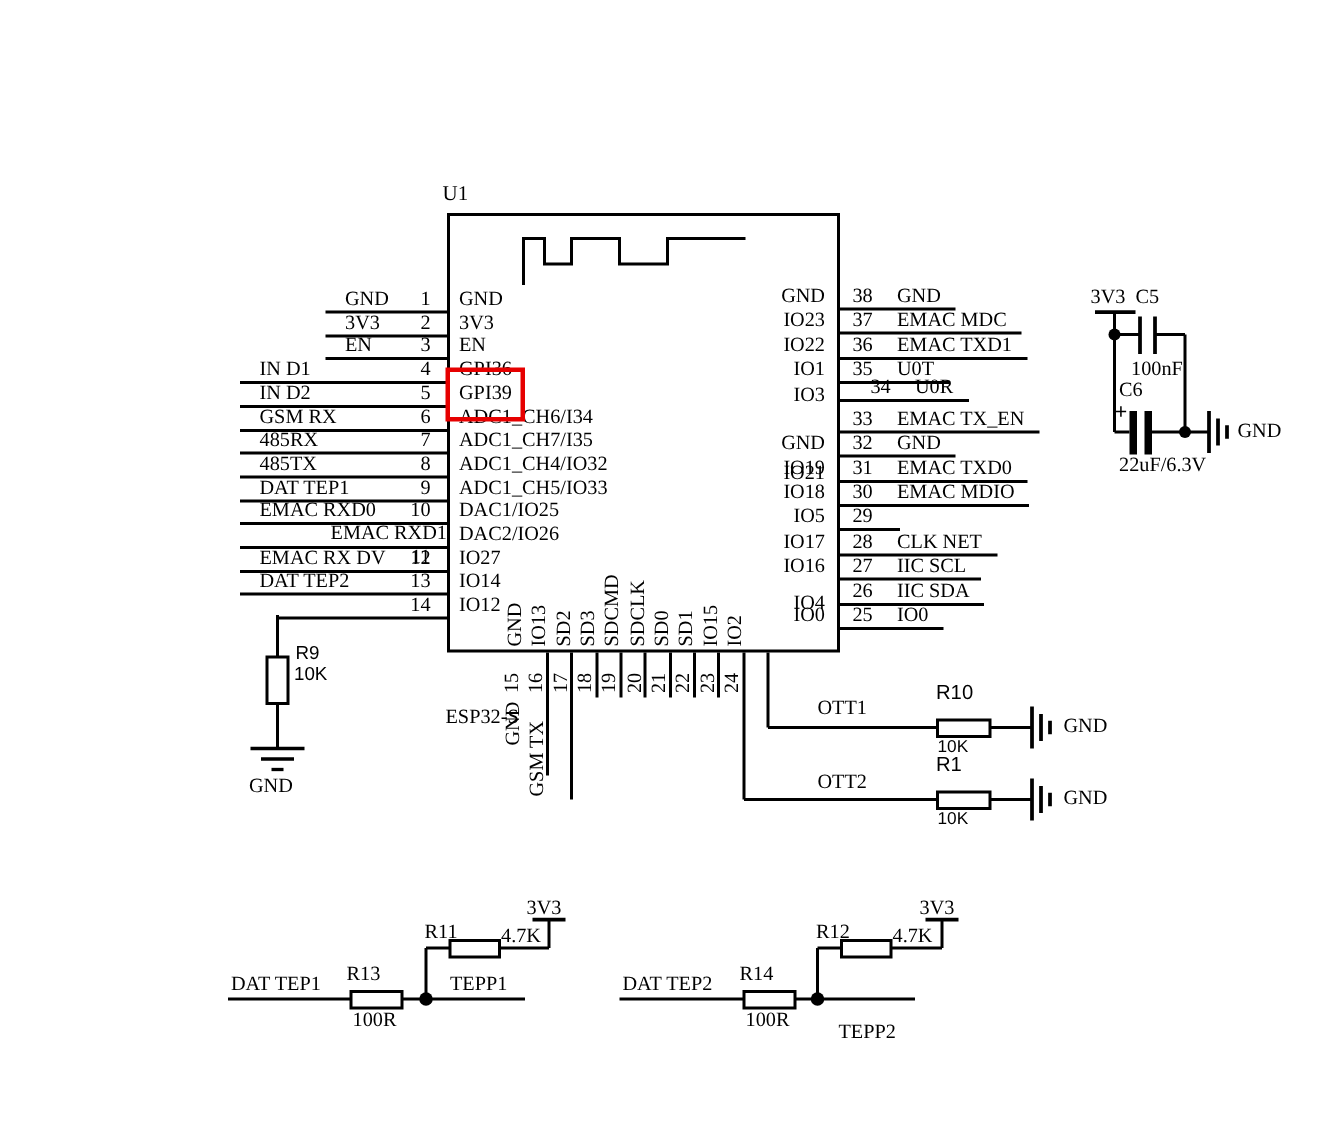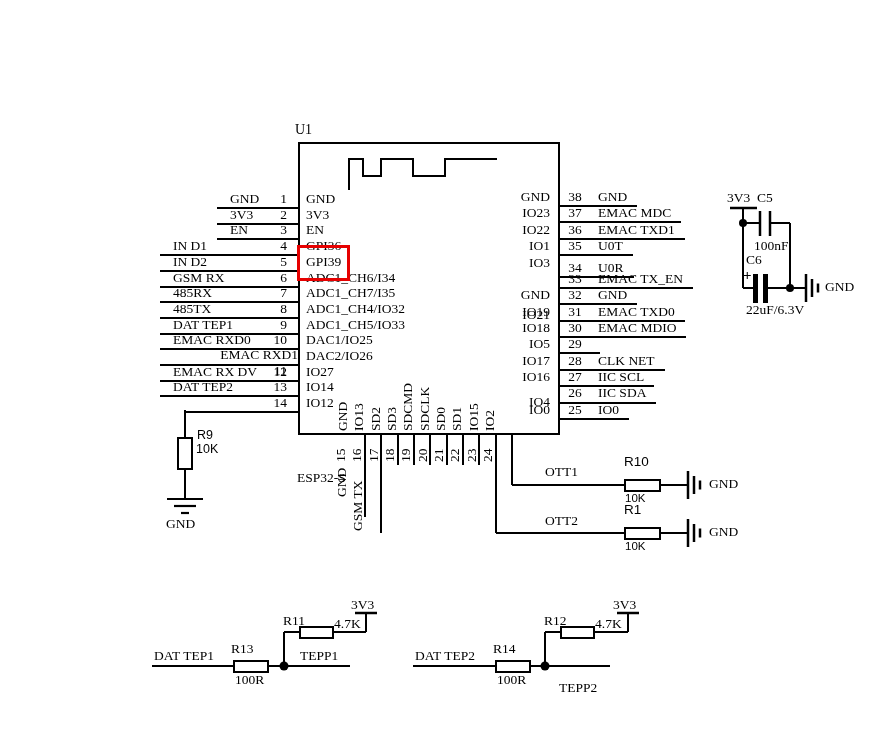--- a/index.html
+++ b/index.html
@@ -216,21 +216,21 @@
       <div class="rrow" style="left: 560px; top: 220.76px;">
         <span class="num">36</span>
         <span class="lbl">EMAC TXD1</span>
       </div>
       <div class="iname r" style="right: 344px; top: 221.76px; left: auto;">IO22</div>
       <div class="rrow" style="left: 560px; top: 237.14px;">
         <span class="num">35</span>
         <span class="lbl">U0T</span>
       </div>
       <div class="iname r" style="right: 344px; top: 238.14px; left: auto;">IO1</div>
-      <div class="rrow" style="left: 560px; top: 259px;">
+      <div class="rrow" style="left: 560px; top: 249px; padding-left: 12px;">
         <span class="num">34</span>
         <span class="lbl">U0R</span>
       </div>
       <div class="iname r" style="right: 344px; top: 254.52px; left: auto;">IO3</div>
       <div class="rrow" style="left: 560px; top: 269.9px;">
         <span class="num">33</span>
         <span class="lbl">EMAC TX_EN</span>
       </div>
       <div class="iname r" style="right: 344px; top: 270.9px; left: auto; margin-top: 36px;">IO21</div>
       <div class="rrow" style="left: 560px; top: 286.28px;">
@@ -255,21 +255,21 @@
       <div class="rrow" style="left: 560px; top: 351.8px;">
         <span class="num">28</span>
         <span class="lbl">CLK NET</span>
       </div>
       <div class="iname r" style="right: 344px; top: 352.8px; left: auto;">IO17</div>
       <div class="rrow" style="left: 560px; top: 368.18px;">
         <span class="num">27</span>
         <span class="lbl">IIC SCL</span>
       </div>
       <div class="iname r" style="right: 344px; top: 369.18px; left: auto;">IO16</div>
-      <div class="rrow" style="left: 560px; top: 384.56px; align-items: center;">
+      <div class="rrow" style="left: 560px; top: 384.56px;">
         <span class="num">26</span>
         <span class="lbl">IIC SDA</span>
       </div>
       <div class="iname r" style="right: 344px; top: 394px; left: auto;">IO4</div>
       <div class="rrow" style="left: 560px; top: 400.94px;">
         <span class="num">25</span>
         <span class="lbl">IO0</span>
       </div>
       <div class="iname r" style="right: 344px; top: 401.94px; left: auto;">IO0</div>
       <div class="rot" style="left: 348px; top: 448px;">15</div>

